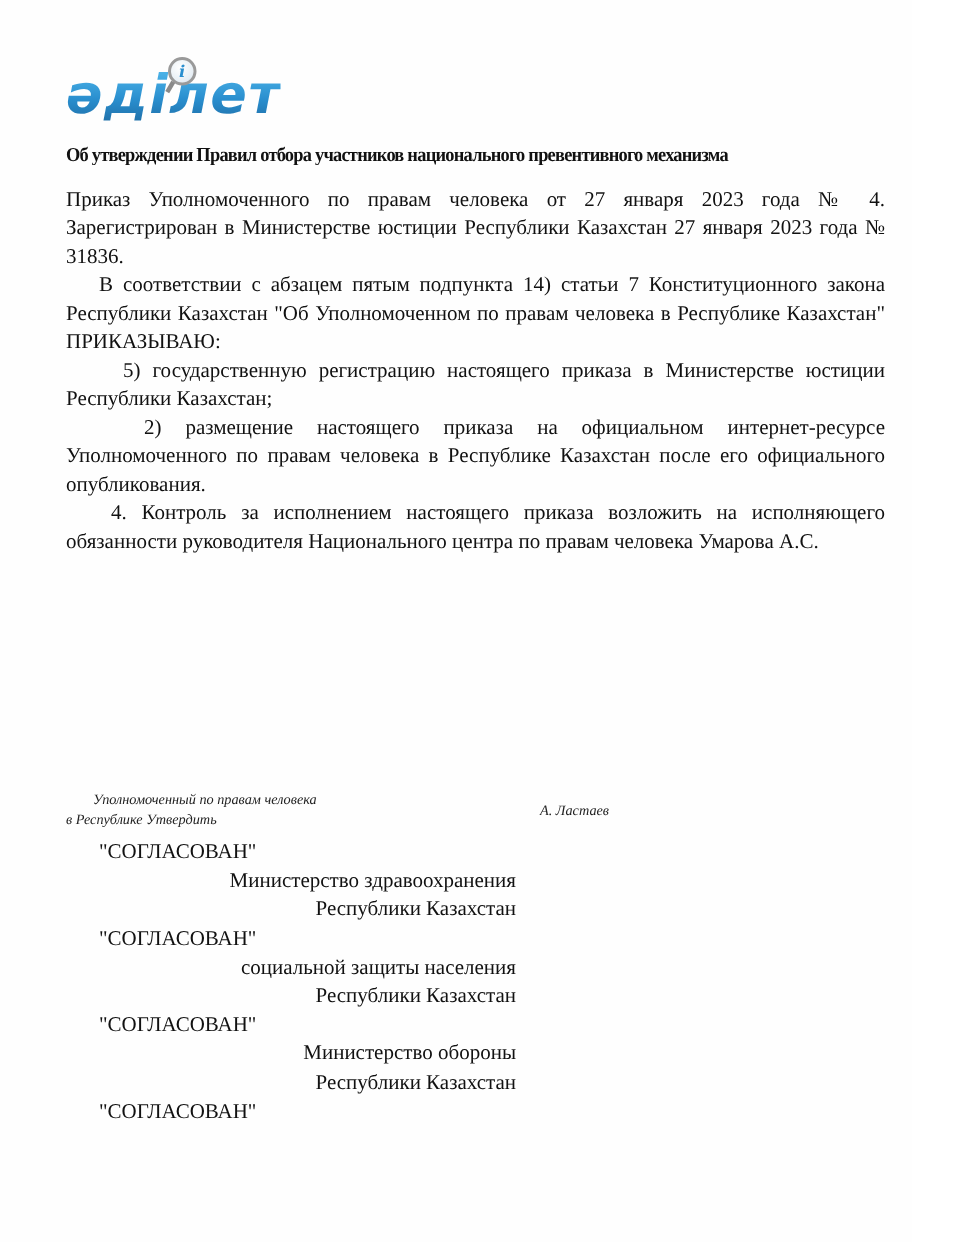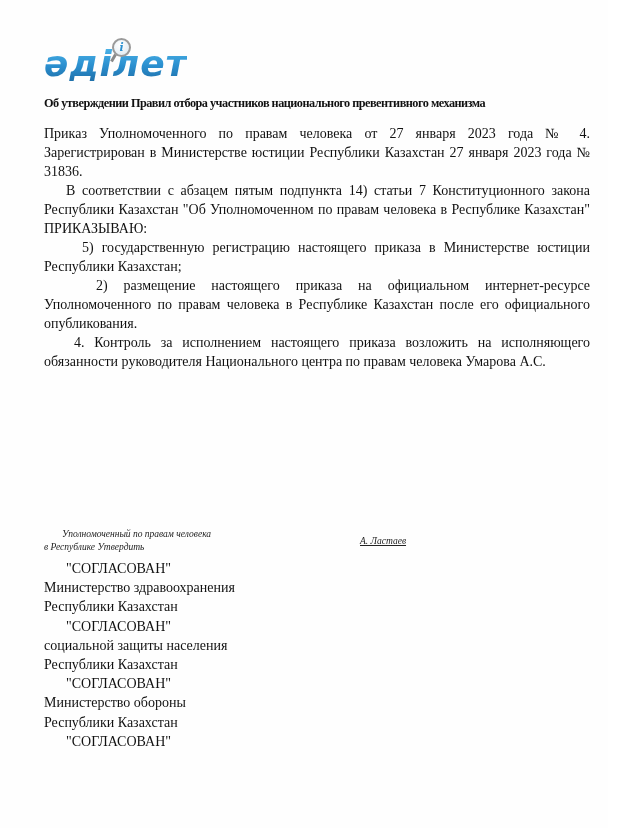--- a/index.html
+++ b/index.html
@@ -103,35 +103,36 @@
       left: 44px;
       top: 528px;
       width: 546px;
       font-style: italic;
       font-size: 9.5px;
       line-height: 13px;
       color: #222;
     }
     .sig-role-1 { position: absolute; left: 18px; top: 0; white-space: nowrap; }
     .sig-role-2 { position: absolute; left: 0; top: 13px; white-space: nowrap; }
-    .sig-name { position: absolute; left: 316px; top: 7px; white-space: nowrap; text-decoration: underline; }
+    .sig-name { position: absolute; left: 316px; top: 7px; white-space: nowrap; }
     .agreements {
       position: absolute;
       left: 44px;
       top: 559px;
       width: 300px;
       font-size: 14px;
       line-height: 19.2px;
     }
     .agreements .agreed {
       padding-left: 22px;
       white-space: nowrap;
     }
     .agreements .org {
       white-space: nowrap;
+      text-align: right;
     }
   </style>
 </head>
 <body>
 
 <div class="page">
 
   <div class="logo">
     <span class="logo-text">әділет</span>
     <span class="logo-lens">

